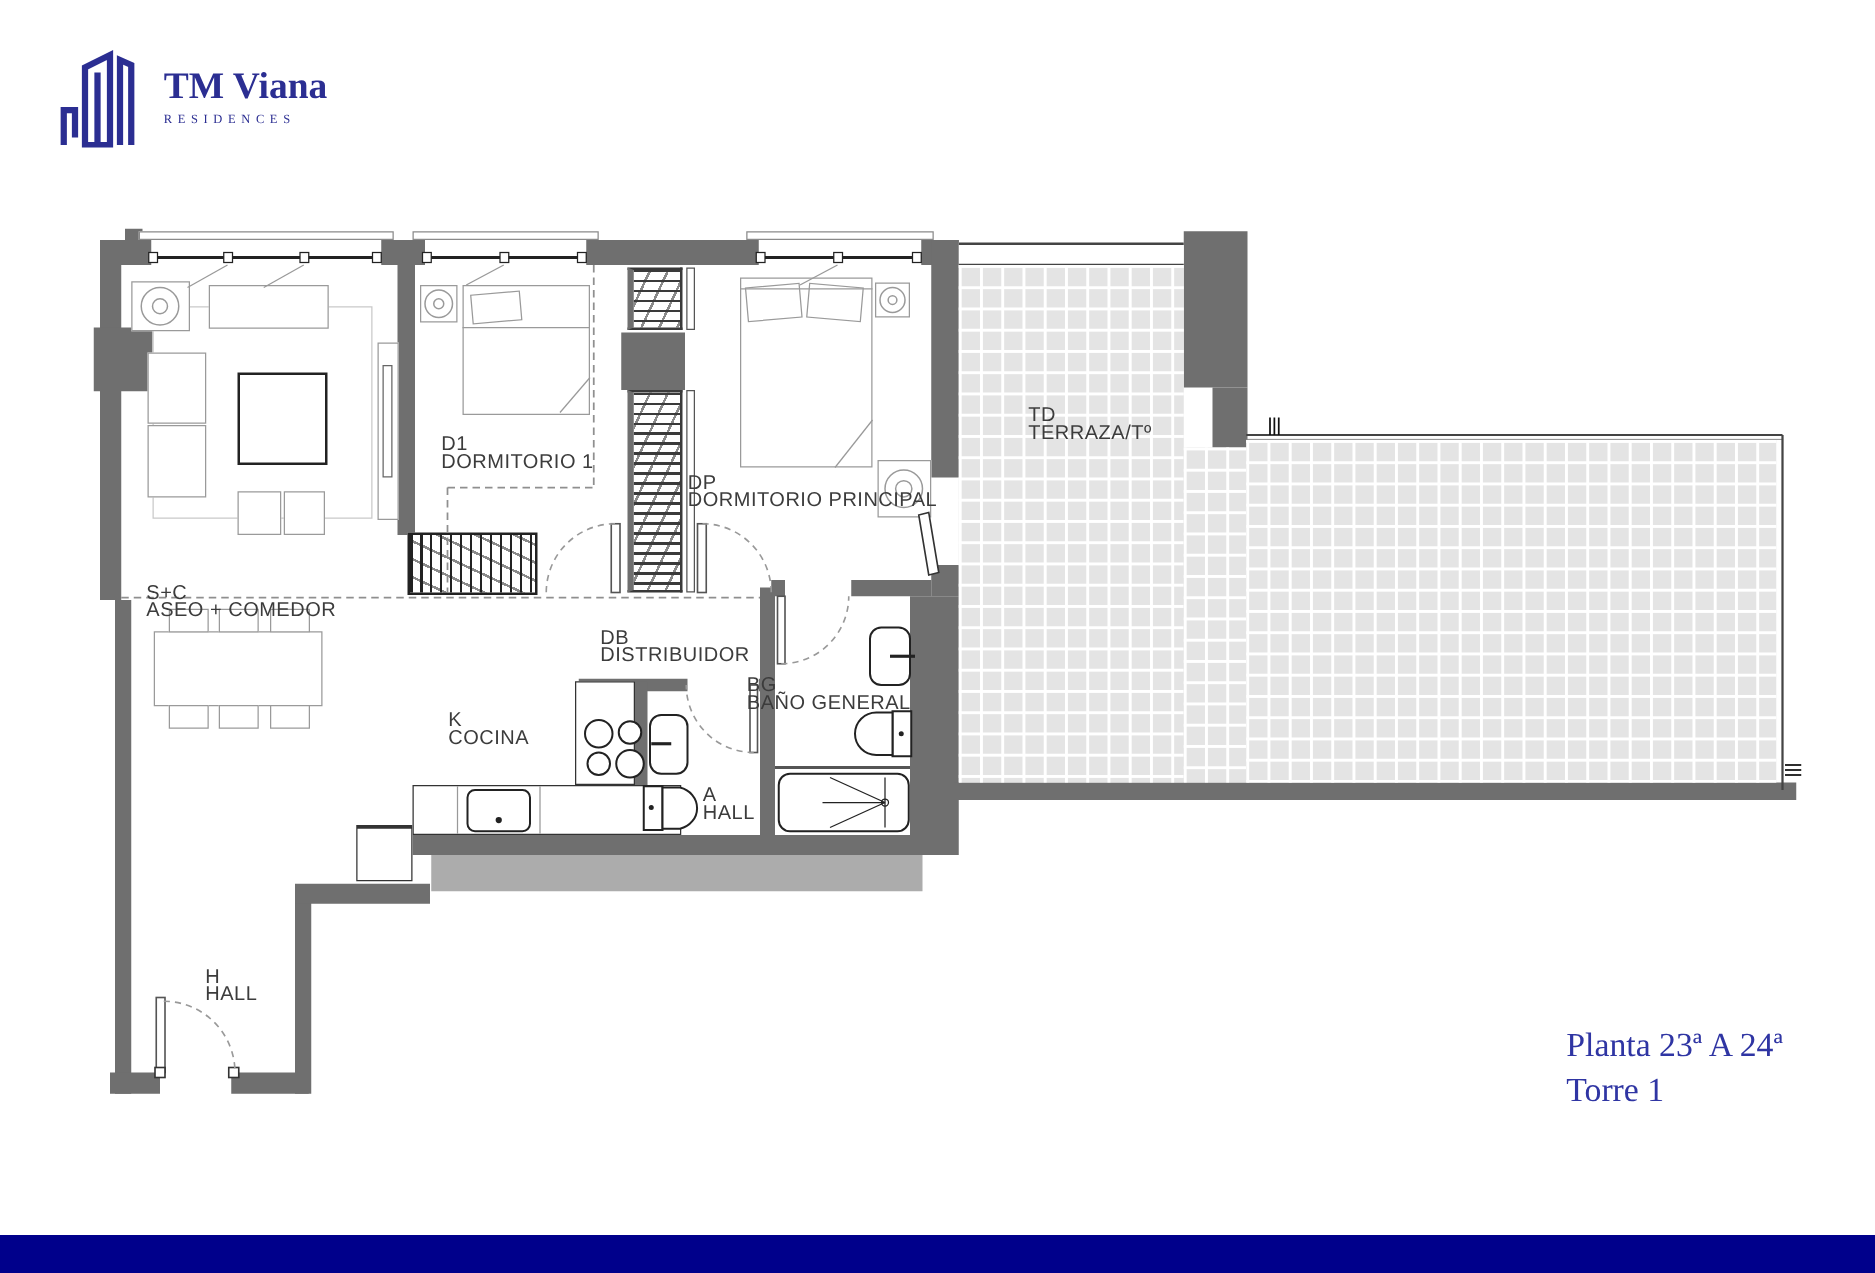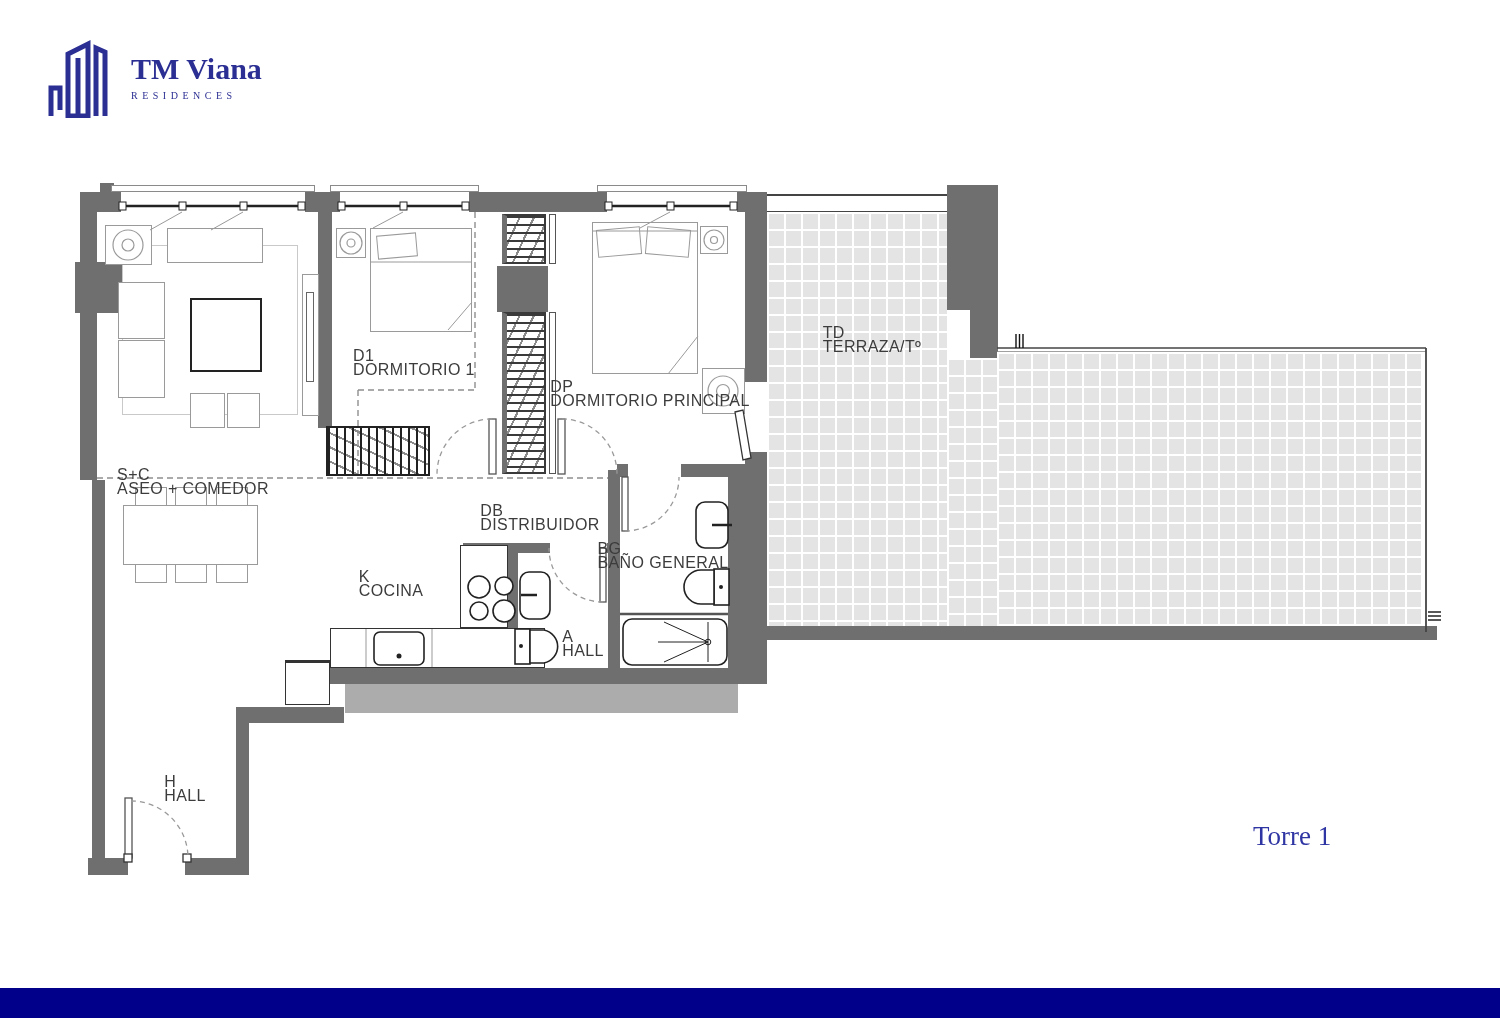--- a/index.html
+++ b/index.html
@@ -288,16 +288,17 @@
 <div class="label" style="left:583px;top:630px">
   <span>A</span><br>
   <span>HALL</span>
 </div>
 <div class="label" style="left:185px;top:775px">
   <span>H</span><br>
   <span>HALL</span>
 </div>
 
 <div class="titleblock">
+  <div>Planta 23ª A 24ª</div>
   <div>Torre 1</div>
 </div>
 
 <div class="navybar"></div>
 
 </body></html>

